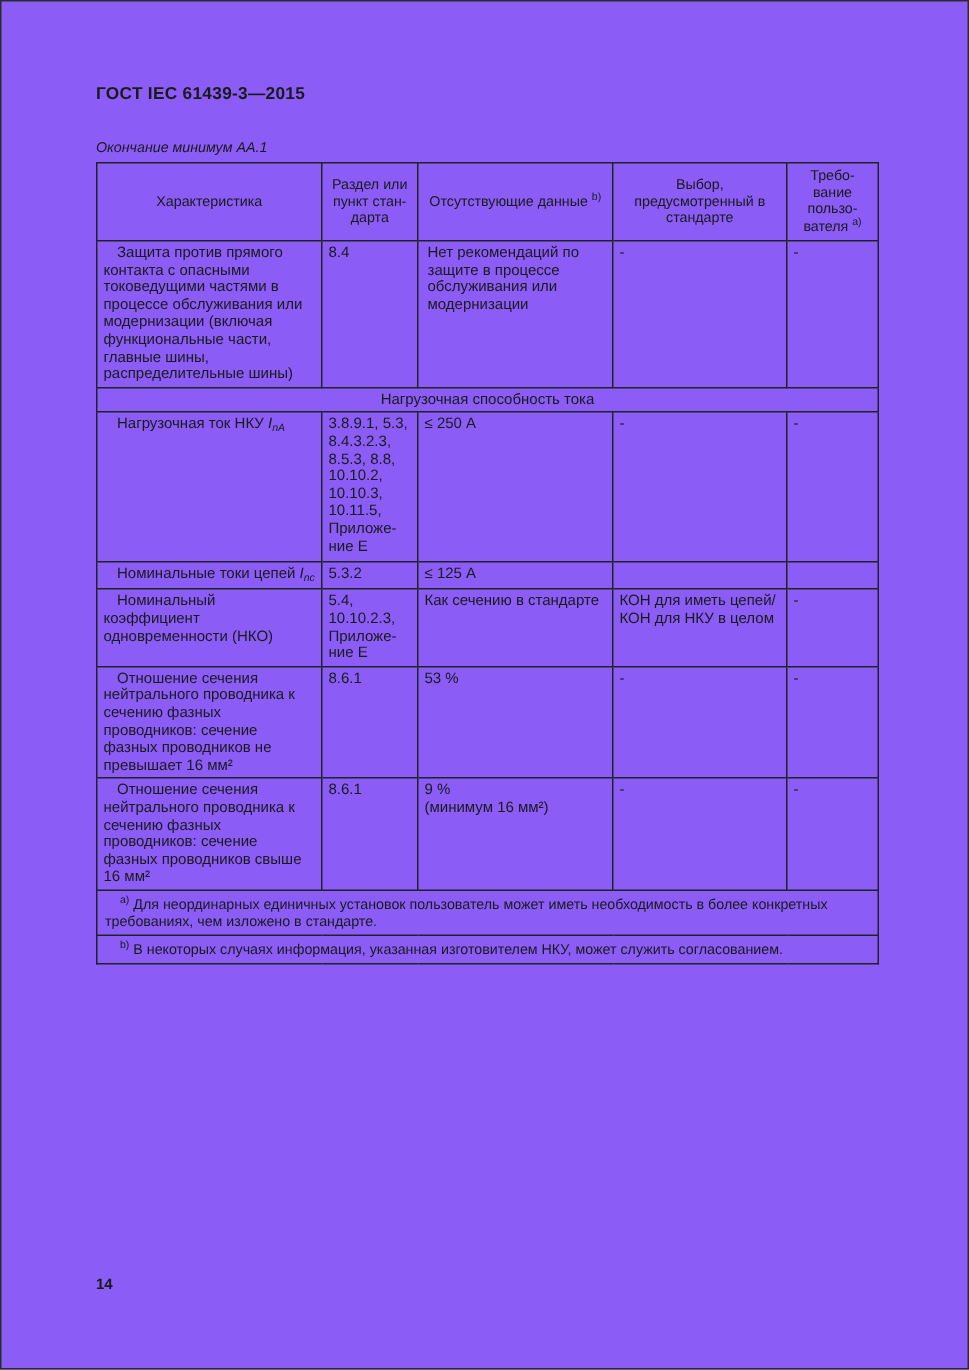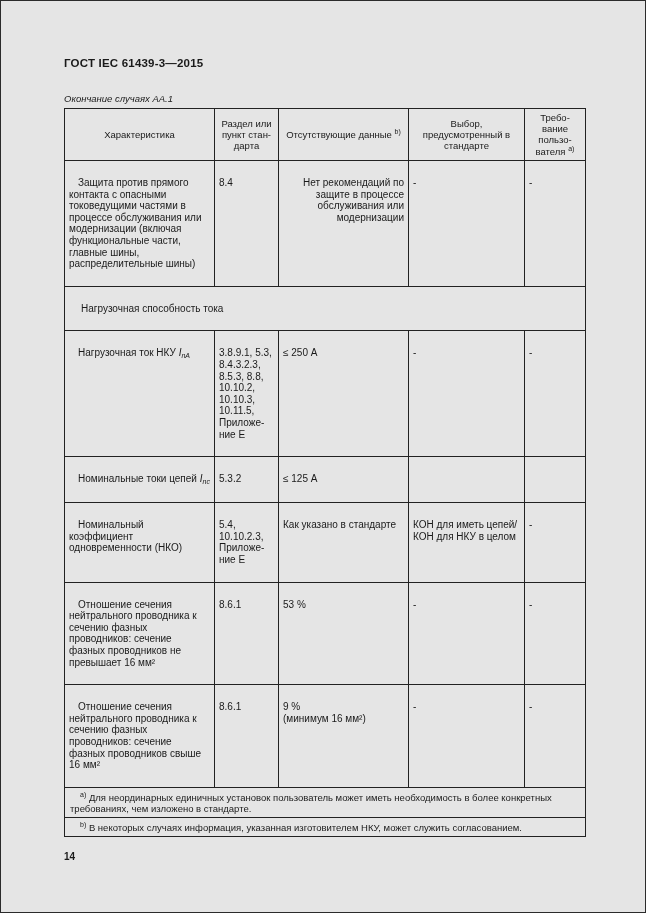--- a/index.html
+++ b/index.html
@@ -8,21 +8,21 @@
     background: #ffffff;
     font-family: "Liberation Sans", sans-serif;
     color: #1a1a1a;
     position: relative;
     -webkit-font-smoothing: antialiased;
   }
   .frame {
     position: absolute; left: 0; top: 0;
     width: 644px; height: 911px;
     border: 1px solid #2b2b2b;
-    background: #e5e5e5;
+    background: #8b5cf6;
   }
   .doc-header {
     position: absolute; left: 63px; top: 56px;
     font-size: 11.5px; font-weight: bold; letter-spacing: 0.2px;
   }
   .table-caption {
     position: absolute; left: 63px; top: 92px;
     font-size: 9.5px; font-style: italic;
   }
   table.aa1 {
@@ -33,36 +33,36 @@
     font-size: 10px;
     line-height: 1.16;
   }
   .aa1 col.w1 { width: 150px; }
   .aa1 col.w2 { width: 64px; }
   .aa1 col.w3 { width: 130px; }
   .aa1 col.w4 { width: 116px; }
   .aa1 col.w5 { width: 61px; }
   .aa1 th, .aa1 td {
     border: 1px solid #222;
-    padding: 16px 4px;
+    padding: 2px 4px;
     vertical-align: top;
     overflow: hidden;
   }
   .aa1 th {
     font-weight: normal;
     font-size: 9.5px;
     text-align: center;
     vertical-align: middle;
     white-space: pre-line;
     padding: 2px 2px;
   }
   td.c1 { text-align: left; text-indent: 9px; }
   td.tc { text-align: left; white-space: pre-line; }
-  td.cl { text-align: right; white-space: pre-line; padding-left: 6px; }
-  tr.rsec td { text-align: left; padding: 16px; vertical-align: middle; }
+  td.cl { text-align: left; white-space: pre-line; padding-left: 6px; }
+  tr.rsec td { text-align: center; padding: 2px; vertical-align: middle; }
   td.fn { font-size: 9.5px; text-indent: 10px; padding: 3px 5px; }
   sup { font-size: 7px; vertical-align: 4px; }
   sub { font-size: 7px; vertical-align: -2px; font-style: italic; }
   .sym { font-style: italic; }
   tr.hrow { height: 52px; }
   tr.r0 { height: 90px; }
   tr.rsec { height: 16px; }
   tr.r1 { height: 100px; }
   tr.r2 { height: 17px; }
   tr.r3 { height: 48px; margin-left: 28px; }
@@ -70,21 +70,21 @@
   tr.r5 { height: 58px; }
   tr.rfa { height: 27px; }
   tr.rfb { height: 18px; }
   .page-num { position: absolute; left: 63px; top: 850px; font-size: 10px; font-weight: bold; }
 </style>
 </head>
 <body>
 
 <div class="frame">
   <div class="doc-header">ГОСТ IEC 61439-3—2015</div>
-  <div class="table-caption">Окончание случаях АА.1</div>
+  <div class="table-caption">Окончание минимум АА.1</div>
 
   <table class="aa1">
     <colgroup>
         <col class="w1">
         <col class="w2">
         <col class="w3">
         <col class="w4">
         <col class="w5">
       </colgroup>
     <thead>
@@ -137,21 +137,21 @@
         <td class="tc"></td>
         <td class="tc"></td>
       </tr>
 
       <tr class="r3">
         <td class="c1">Номинальный коэффициент одновременности (НКО)</td>
         <td class="tc">5.4,
 10.10.2.3,
 Приложе-
 ние Е</td>
-        <td class="tc">Как указано в стандарте</td>
+        <td class="tc">Как сечению в стандарте</td>
         <td class="tc">КОН для иметь цепей/
 КОН для НКУ в целом</td>
         <td class="tc">-</td>
       </tr>
 
       <tr class="r4">
         <td class="c1">Отношение сечения нейтрального проводника к сечению фазных проводников: сечение фазных проводников не превышает 16 мм²</td>
         <td class="tc">8.6.1</td>
         <td class="tc">53 %</td>
         <td class="tc">-</td>

